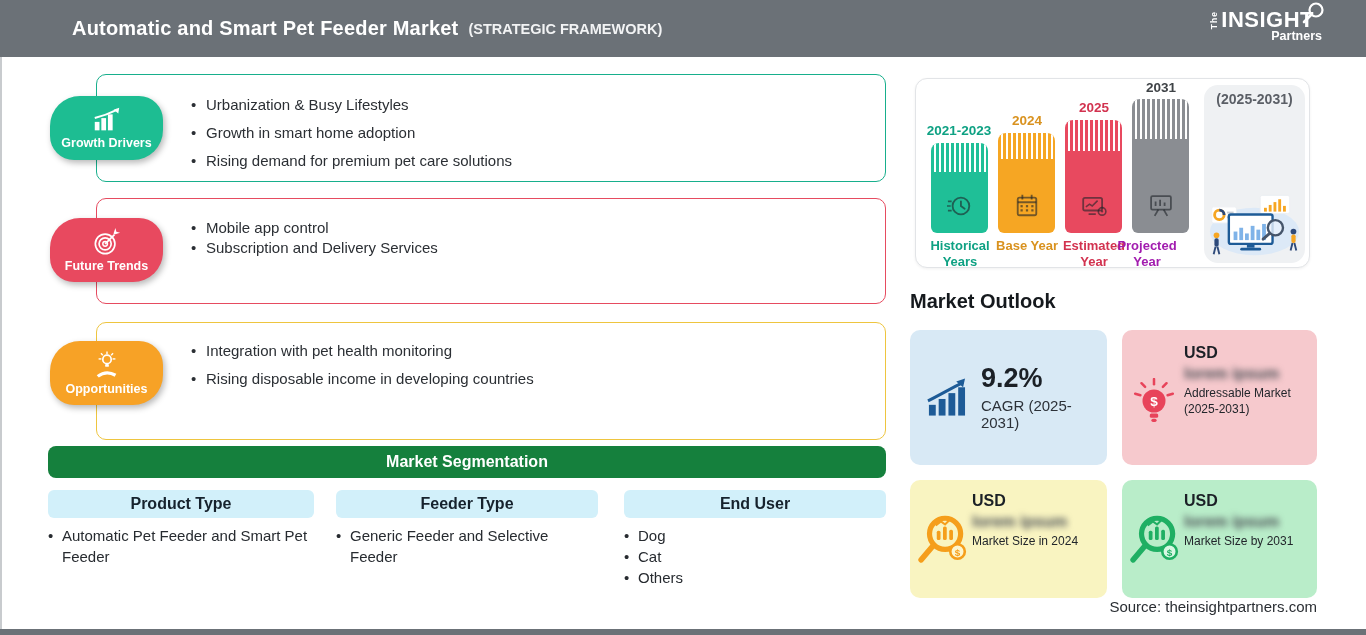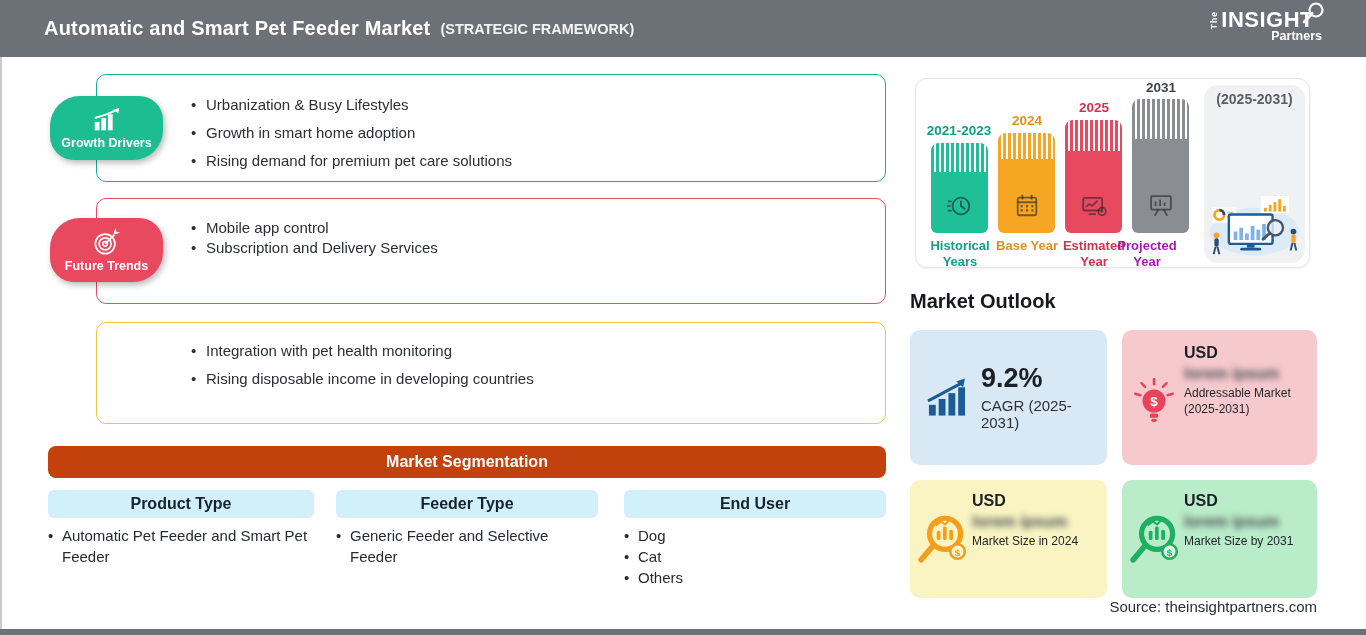--- a/index.html
+++ b/index.html
@@ -3,53 +3,53 @@
 <meta charset="utf-8">
 <style>
   * { margin:0; padding:0; box-sizing:border-box; }
   html,body { background:#ffffff; }
   body { font-family:"Liberation Sans", sans-serif; }
   .page { position:relative; width:1366px; height:635px; background:#fff; overflow:hidden; }
 
   
   .header { position:absolute; left:0; top:0; width:1366px; height:57px; background:#6b7177;
             display:flex; align-items:center; }
-  .header-title { margin-left:44px; color:#fff; font-size:20px; font-weight:700; letter-spacing:.2px; }
+  .header-title { margin-left:72px; color:#fff; font-size:20px; font-weight:700; letter-spacing:.2px; }
   .header-sub { margin-left:10px; color:#f2f3f4; font-size:14.5px; font-weight:600; }
   .logo { position:absolute; right:52px; top:9px; color:#fff; }
   .logo-row { display:flex; align-items:flex-end; position:relative; }
   .logo-the { writing-mode:vertical-rl; transform:rotate(180deg); font-size:8.5px; font-weight:700;
               letter-spacing:1px; margin-right:2px; margin-bottom:2px; }
   .logo-insight { font-size:22px; font-weight:800; letter-spacing:.5px; line-height:1; }
   .logo-lens { position:absolute; right:-12px; top:-8px; }
   .logo-partners { text-align:right; font-size:12.5px; font-weight:700; margin-top:-2px; margin-right:-8px; }
 
   
   .info-box { position:absolute; left:96px; width:790px; background:#fff; border-radius:10px;
               display:flex; flex-direction:column; }
   .info-box ul { list-style:none; padding-left:94px; }
   .info-box li { position:relative; padding-left:15px; font-size:15px; color:#2b2f34; line-height:20px; }
   .info-box li::before { content:"•"; position:absolute; left:0; top:0; color:#2b2f34; }
   .box-drivers { top:74px; height:108px; border:1.6px solid #17af8c; padding-top:20px; }
   .box-drivers li + li { margin-top:8px; }
   .box-trends { top:198px; height:106px; border:1.6px solid #e64b60; padding-top:19px; }
   .box-trends li + li { }
-  .box-opps { top:322px; height:102px; border:1.6px solid #eec53f; padding-top:18px; }
+  .box-opps { top:322px; height:118px; border:1.6px solid #eec53f; padding-top:18px; }
   .box-opps li + li { margin-top:8px; }
 
   .pill { position:absolute; left:50px; width:113px; height:64px; border-radius:30px 24px 30px 24px;
           display:flex; flex-direction:column; align-items:center; justify-content:center;
           box-shadow:2px 3px 6px rgba(0,0,0,.28); z-index:3; }
   .pill-label { color:#fff; font-size:12.5px; font-weight:700; margin-top:3px; white-space:nowrap; }
   .pill-drivers { top:96px; background:#1dbd92; }
   .pill-trends { top:218px; background:#e8495f; }
   .pill-opps { top:341px; background:#f7a226; }
 
   
-  .seg-bar { position:absolute; left:48px; top:446px; width:838px; height:32px; background:#c2410c;
+  .seg-bar { position:absolute; left:48px; top:446px; width:838px; height:32px; background:#15803d;
              border-radius:8px; display:flex; align-items:center; justify-content:center;
              color:#fff; font-size:16px; font-weight:700; }
   .seg-head { position:absolute; top:490px; height:28px; background:#d2f0fa; border-radius:6px;
               display:flex; align-items:center; justify-content:center; color:#16222d;
               font-size:16px; font-weight:700; }
   .seg-head-1 { left:48px; width:266px; }
   .seg-head-2 { left:336px; width:262px; }
   .seg-head-3 { left:624px; width:262px; }
   .seg-list { position:absolute; top:525px; list-style:none; }
   .seg-list li { position:relative; padding-left:14px; font-size:15px; color:#272b30; line-height:21px; }
@@ -166,20 +166,33 @@
       <path d="M24 7 l6 -2 -4 -1 -1 -4 -2 6 z" fill="#fff"></path>
     </svg>
     <span class="pill-label">Future Trends</span>
   </div>
 
   <div class="info-box box-opps">
     <ul>
       <li>Integration with pet health monitoring</li>
       <li>Rising disposable income in developing countries</li>
     </ul>
+  </div>
+  <div class="pill pill-opps">
+    <svg width="30" height="28" viewBox="0 0 32 30">
+      <line x1="16" y1="0.5" x2="16" y2="3.5" stroke="#fff" stroke-width="1.5"></line>
+      <line x1="9.5" y1="2.5" x2="11.5" y2="4.5" stroke="#fff" stroke-width="1.5"></line>
+      <line x1="22.5" y1="2.5" x2="20.5" y2="4.5" stroke="#fff" stroke-width="1.5"></line>
+      <line x1="7" y1="8.5" x2="10" y2="8.5" stroke="#fff" stroke-width="1.5"></line>
+      <line x1="25" y1="8.5" x2="22" y2="8.5" stroke="#fff" stroke-width="1.5"></line>
+      <circle cx="16" cy="9" r="4.5" fill="none" stroke="#fff" stroke-width="1.8"></circle>
+      <rect x="14" y="14" width="4" height="3" rx="1" fill="#fff"></rect>
+      <path d="M5 26 q10 -8 21 -1.5 l-1.8 3 q-9 -5 -17 1 z" fill="#fff"></path>
+    </svg>
+    <span class="pill-label">Opportunities</span>
   </div>
 
   <div class="seg-bar">
     <span>Market Segmentation</span>
   </div>
   <div class="seg-head seg-head-1">Product Type</div>
   <div class="seg-head seg-head-2">Feeder Type</div>
   <div class="seg-head seg-head-3">End User</div>
   <ul class="seg-list seg-list-1">
     <li>Automatic Pet Feeder and Smart Pet Feeder</li>

